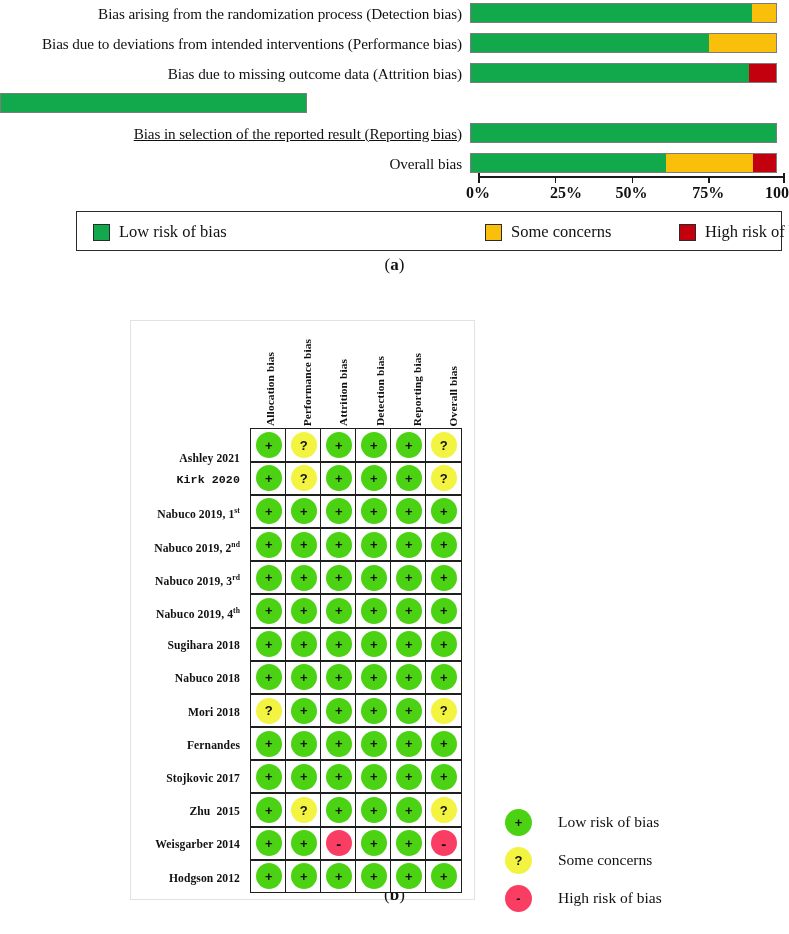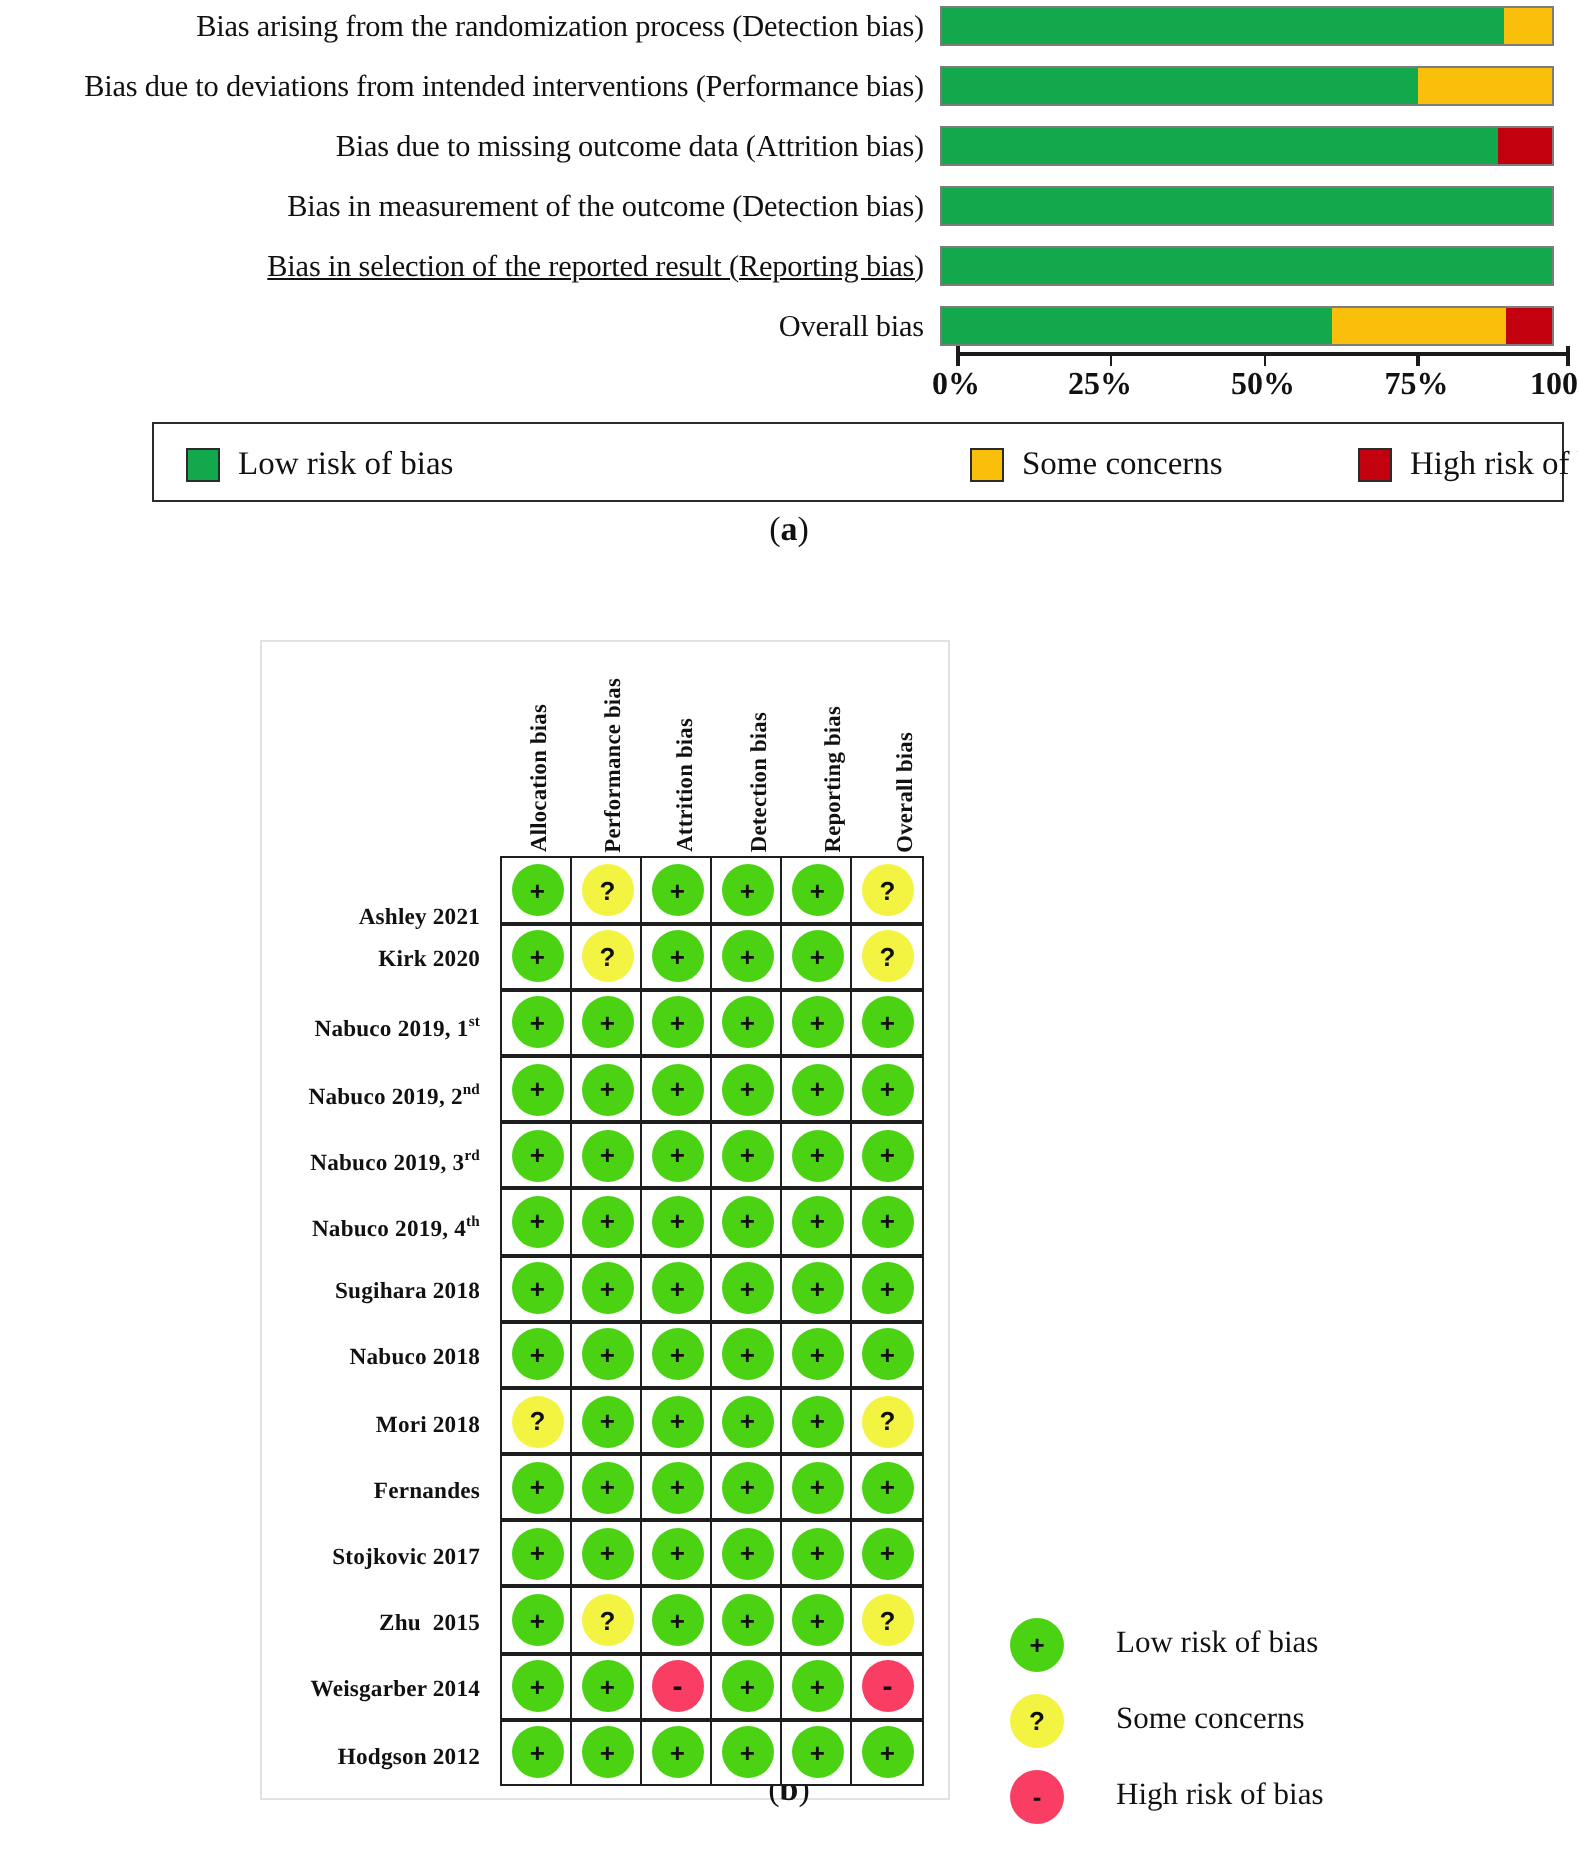--- a/index.html
+++ b/index.html
@@ -111,21 +111,20 @@
         </div>
       </div>
       <div class="bar-row" style="top: 62px;">
         <div class="bar-label">Bias due to missing outcome data (Attrition bias)</div>
         <div class="bar-track">
           <div class="seg" style="width: 91%; background: rgb(17, 169, 76);"></div>
           <div class="seg" style="width: 9%; background: rgb(195, 0, 13);"></div>
         </div>
       </div>
       <div class="bar-row" style="top: 92px;">
-        <div class="bar-label">Bias in measurement of the outcome (Detection bias)</div>
         <div class="bar-track">
           <div class="seg" style="width: 100%; background: rgb(17, 169, 76);"></div>
         </div>
       </div>
       <div class="bar-row" style="top: 122px; text-decoration: underline;">
         <div class="bar-label">Bias in selection of the reported result (Reporting bias)</div>
         <div class="bar-track">
           <div class="seg" style="width: 100%; background: rgb(17, 169, 76);"></div>
         </div>
       </div>
@@ -138,21 +137,21 @@
         </div>
       </div>
     </div>
 
   <div class="axis">
     <div class="axis-line"></div>
     <div id="axis-ticks">
         <div class="tick-end" style="left: 0px;"></div>
         <div class="tick-label" style="left: 0px;">0%</div>
         <div class="tick" style="left: 76.75px;"></div>
-        <div class="tick-label" style="left: 72px;">25%</div>
+        <div class="tick-label" style="left: 88px;">25%</div>
         <div class="tick" style="left: 153.5px;"></div>
         <div class="tick-label" style="left: 153.5px;">50%</div>
         <div class="tick" style="left: 230.25px;"></div>
         <div class="tick-label" style="left: 230.25px;">75%</div>
         <div class="tick-end" style="left: 305.4px;"></div>
         <div class="tick-label" style="left: 307px;">100%</div>
       </div>
   </div>
 
   <div class="legend-a">
@@ -461,21 +460,21 @@
       <div class="cell">
         <div class="dot" style="background: rgb(75, 210, 19);">+</div>
       </div>
       <div class="cell">
         <div class="dot" style="background: rgb(75, 210, 19);">+</div>
       </div>
     </div>
   </div>
 <div id="row-labels">
     <div class="row-label" style="left: 102px; top: 440px; margin-top: 12px;">Ashley 2021</div>
-    <div class="row-label" style="left: 102px; top: 473.2px;">Kirk 2020</div>
+    <div class="row-label" style="left: 102px; top: 473.2px; font-family: Liberation Mono, monospace;">Kirk 2020</div>
     <div class="row-label" style="left: 102px; top: 506.4px;">Nabuco 2019, 1<sup>st</sup></div>
     <div class="row-label" style="left: 102px; top: 539.6px;">Nabuco 2019, 2<sup>nd</sup></div>
     <div class="row-label" style="left: 102px; top: 572.8px;">Nabuco 2019, 3<sup>rd</sup></div>
     <div class="row-label" style="left: 102px; top: 606px;">Nabuco 2019, 4<sup>th</sup></div>
     <div class="row-label" style="left: 102px; top: 639.2px;">Sugihara 2018</div>
     <div class="row-label" style="left: 102px; top: 672.4px;">Nabuco 2018</div>
     <div class="row-label" style="left: 102px; top: 705.6px;">Mori 2018</div>
     <div class="row-label" style="left: 102px; top: 738.8px;">Fernandes</div>
     <div class="row-label" style="left: 102px; top: 772px;">Stojkovic 2017</div>
     <div class="row-label" style="left: 102px; top: 805.2px;">Zhu&nbsp; 2015</div>

